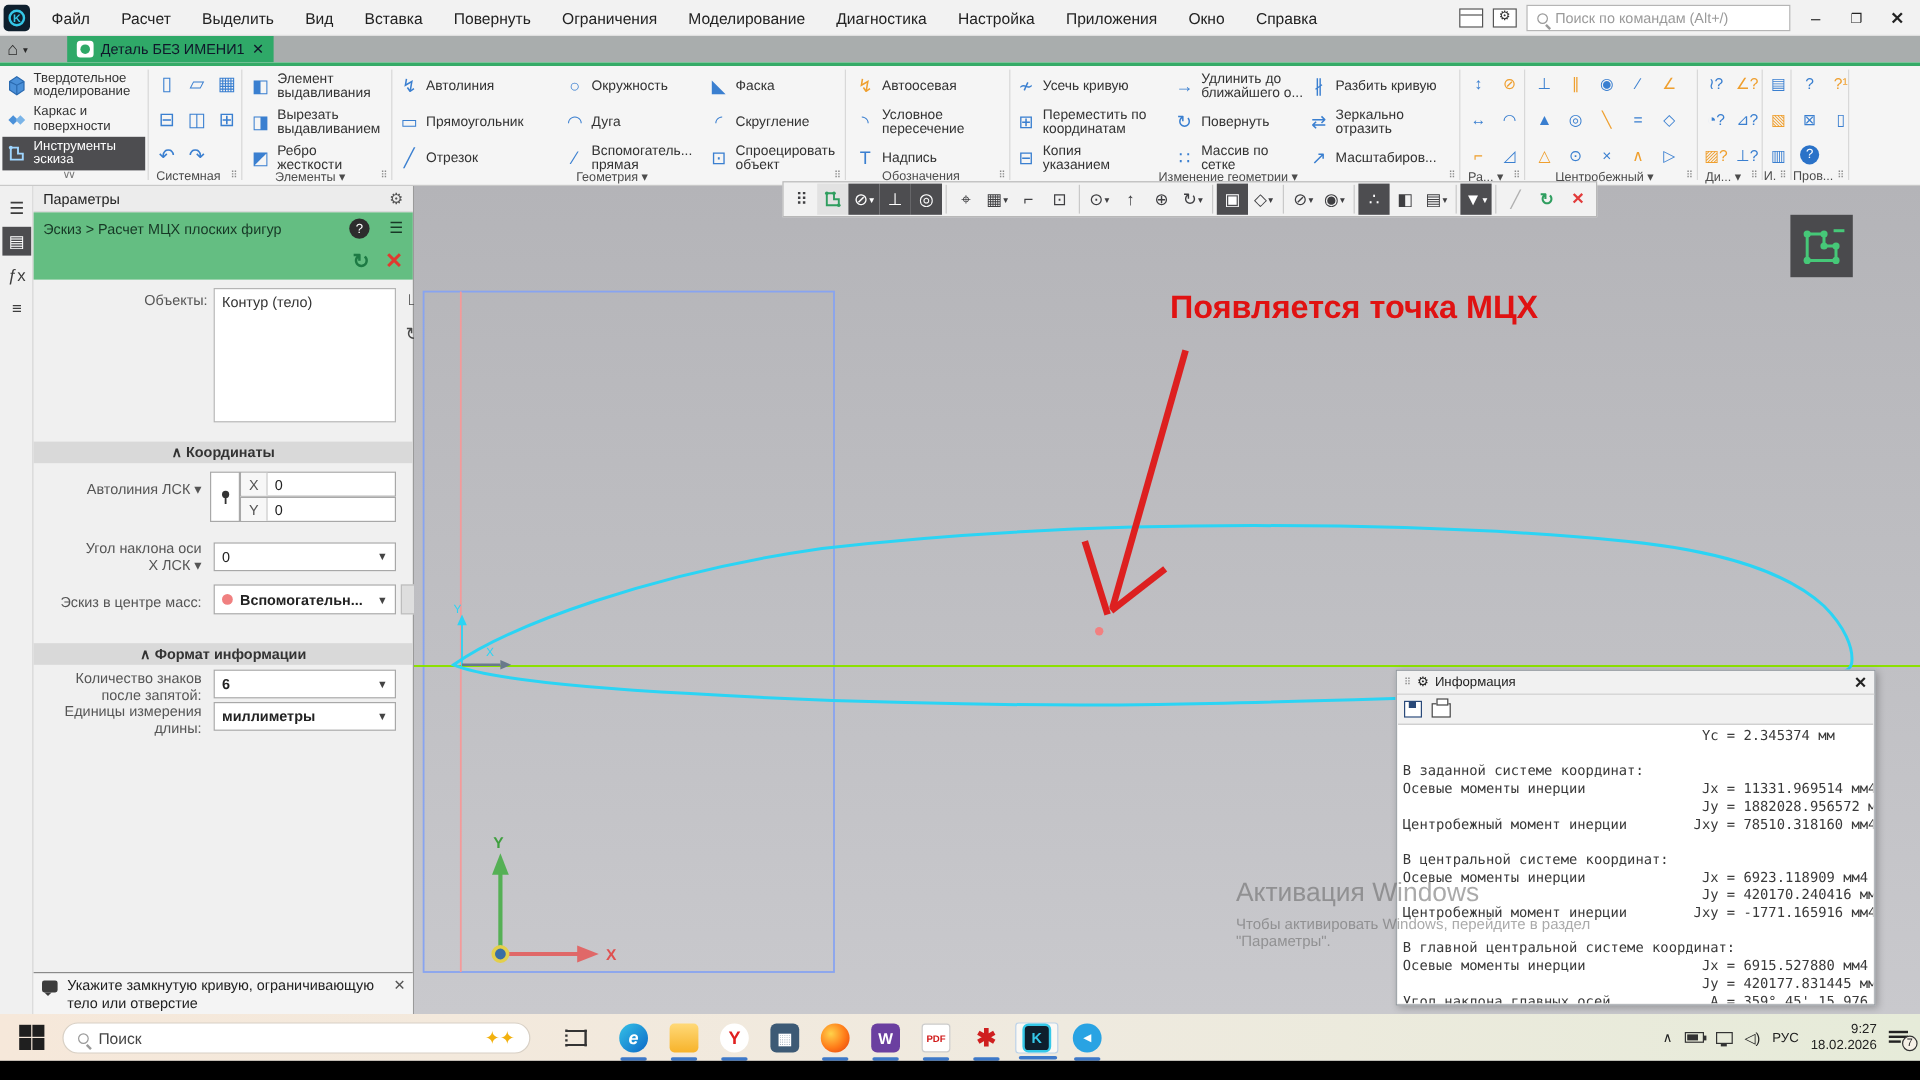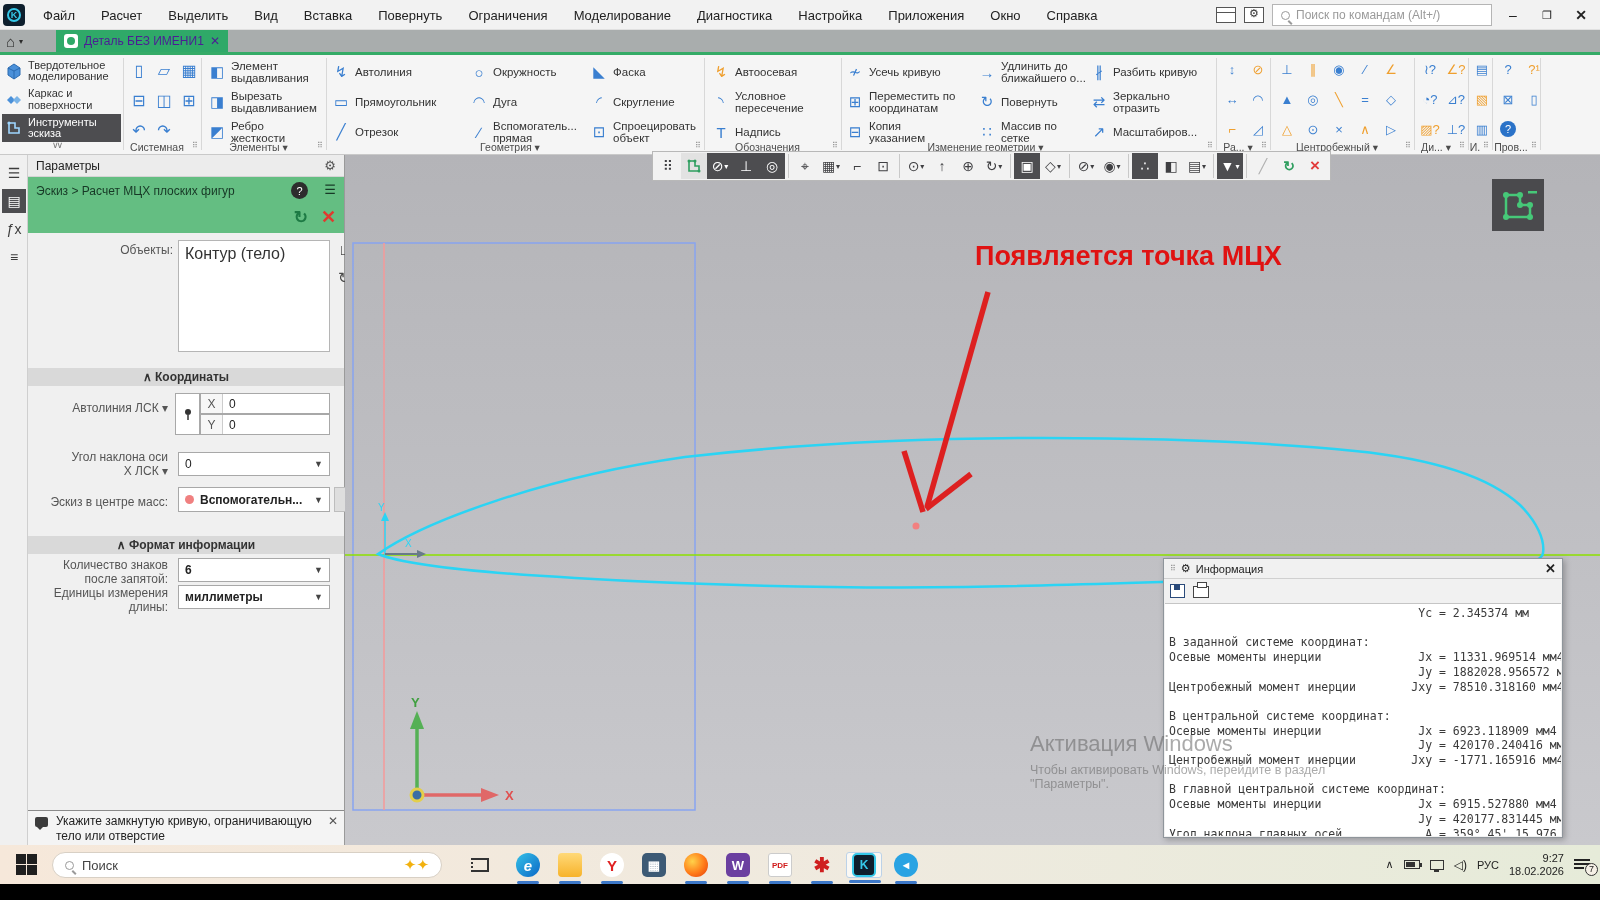--- a/index.html
+++ b/index.html
@@ -18,21 +18,21 @@
   .tb-ico.gear::after { content:"⚙"; position:absolute; left:4px; top:-1px; font-size:11px; color:#333; }
   #cmd-search { width:220px; height:22px; border:1px solid #b5b5b5; background:#fff; display:flex; align-items:center; gap:6px; padding:0 8px; color:#9a9a9a; font-size:12px; }
   .mag { width:9px; height:9px; border:1.5px solid #9a9a9a; border-radius:50%; position:relative; flex:none; }
   .mag::after { content:""; position:absolute; left:7px; top:8px; width:5px; height:1.5px; background:#9a9a9a; transform:rotate(45deg); transform-origin:left top; }
   .win-btn { width:26px; height:26px; display:flex; align-items:center; justify-content:center; font-size:14px; color:#222; }
 
   
   #tabbar { position:absolute; left:0; top:30px; width:1600px; height:22px; background:#a9adad; }
   #home-btn { position:absolute; left:6px; top:1px; height:20px; display:flex; align-items:center; gap:4px; color:#2b2b2b; font-size:15px; }
   #home-btn .dd { font-size:8px; }
-  #doc-tab { position:absolute; left:56px; top:0; width:172px; height:22px; background:#2fa968; color:#4c1d95; display:flex; align-items:center; gap:6px; padding:0 8px; font-size:12px; }
+  #doc-tab { position:absolute; left:56px; top:0; width:172px; height:22px; background:#2fa968; color:#0f172a; display:flex; align-items:center; gap:6px; padding:0 8px; font-size:12px; }
   #doc-tab .doc-ico { width:14px; height:14px; background:#fff; border-radius:3px; display:flex; align-items:center; justify-content:center; flex:none; }
   #doc-tab .doc-ico i { width:8px; height:8px; border-radius:50%; background:#2fa968; }
   #doc-tab .close { margin-left:auto; font-size:12px; }
 
   
   #ribbon { position:absolute; left:0; top:52px; width:1600px; height:103px; background:#f5f5f5; border-bottom:1px solid #c9c9c9; }
   #ribbon .greenline { position:absolute; left:0; top:0; width:100%; height:3px; background:#35ab67; }
   .rib-div { position:absolute; top:6px; width:1px; height:92px; background:#d8d8d8; }
   .mode-btn { position:absolute; left:2px; width:119px; height:28px; display:flex; align-items:center; gap:5px; padding:0 3px; font-size:11px; line-height:11.5px; color:#333; }
   .mode-btn.sel { background:#4d4d50; color:#fff; }
@@ -60,21 +60,21 @@
   #panel-hdr { position:absolute; left:0; top:0; width:100%; height:22px; background:#ececec; border-bottom:1px solid #d5d5d5; font-size:12px; color:#222; display:flex; align-items:center; padding:0 8px; }
   #panel-hdr .gear { margin-left:auto; color:#555; font-size:13px; }
   #green-hdr { position:absolute; left:0; top:22px; width:100%; height:56px; background:#64be82; }
   #green-hdr .bc { position:absolute; left:8px; top:7px; font-size:12px; color:#173826; }
   #green-hdr .help { position:absolute; right:36px; top:5px; width:17px; height:17px; border-radius:50%; background:#2d2d2d; color:#fff; font-size:11px; display:flex; align-items:center; justify-content:center; }
   #green-hdr .tree { position:absolute; right:8px; top:5px; color:#173826; font-size:13px; }
   #green-hdr .refresh { position:absolute; right:36px; top:30px; color:#1d7a44; font-size:17px; font-weight:bold; }
   #green-hdr .closex { position:absolute; right:8px; top:29px; color:#e03a2f; font-size:18px; font-weight:bold; }
   .p-label { position:absolute; font-size:12px; color:#555; text-align:right; }
   .p-sect { position:absolute; left:0; width:100%; height:18px; background:#d9d9d9; font-size:12px; font-weight:bold; color:#333; text-align:center; line-height:18px; }
-  .listbox { position:absolute; background:#fff; border:1px solid #b5b5b5; font-size:16px; color:#333; padding:4px 6px; }
+  .listbox { position:absolute; background:#fff; border:1px solid #b5b5b5; font-size:12px; color:#333; padding:4px 6px; }
   .side-ico { position:absolute; font-size:15px; color:#4a4a4a; }
   .combo { position:absolute; background:#fff; border:1px solid #a8a8a8; display:flex; align-items:center; font-size:12px; color:#222; padding:0 6px; font-weight:bold; }
   .combo .dd { margin-left:auto; font-size:9px; color:#444; }
   .combo .reddot { width:9px; height:9px; border-radius:50%; background:#f08080; margin-right:6px; flex:none; }
   .xyfield { position:absolute; background:#fff; border:1px solid #a8a8a8; display:flex; font-size:12px; }
   .xyfield .ax { width:22px; border-right:1px solid #ccc; display:flex; align-items:center; justify-content:center; color:#555; background:#f7f7f7; }
   .xyfield .val { flex:1; display:flex; align-items:center; padding-left:6px; color:#222; }
   #pinbtn { position:absolute; background:#fff; border:1px solid #a8a8a8; display:flex; align-items:center; justify-content:center; }
   #plusbtn { position:absolute; background:#dedede; border:1px solid #bdbdbd; font-size:20px; color:#333; display:flex; align-items:center; justify-content:center; }
   #msgbox { position:absolute; left:0; top:655px; width:100%; height:35px; border-top:1px solid #8a8a8a; background:#f4f4f4; font-size:12px; color:#222; line-height:15px; padding:3px 20px 0 28px; }
@@ -368,21 +368,21 @@
           <span>?</span>
         </div>
         <div class="grp-label" style="left: 123px; width: 68px;">Системная</div>
         <div class="grp-handle" style="left: 192px;">⠿</div>
         <div class="grp-label" style="left: 201px; width: 115px;">Элементы ▾</div>
         <div class="grp-handle" style="left: 317px;">⠿</div>
         <div class="grp-label" style="left: 326px; width: 368px;">Геометрия ▾</div>
         <div class="grp-handle" style="left: 695px;">⠿</div>
         <div class="grp-label" style="left: 704px; width: 127px;">Обозначения</div>
         <div class="grp-handle" style="left: 832px;">⠿</div>
-        <div class="grp-label" style="left: 803px; width: 365px;">Изменение геометрии ▾</div>
+        <div class="grp-label" style="left: 841px; width: 365px;">Изменение геометрии ▾</div>
         <div class="grp-handle" style="left: 1207px;">⠿</div>
         <div class="grp-label" style="left: 1216px; width: 44px;">Ра... ▾</div>
         <div class="grp-handle" style="left: 1261px;">⠿</div>
         <div class="grp-label" style="left: 1270px; width: 134px;">Центробежный ▾</div>
         <div class="grp-handle" style="left: 1405px;">⠿</div>
         <div class="grp-label" style="left: 1414px; width: 44px;">Ди... ▾</div>
         <div class="grp-handle" style="left: 1459px;">⠿</div>
         <div class="grp-label" style="left: 1468px; width: 14px;">И.</div>
         <div class="grp-handle" style="left: 1483px;">⠿</div>
         <div class="grp-label" style="left: 1492px; width: 38px;">Пров...</div>

